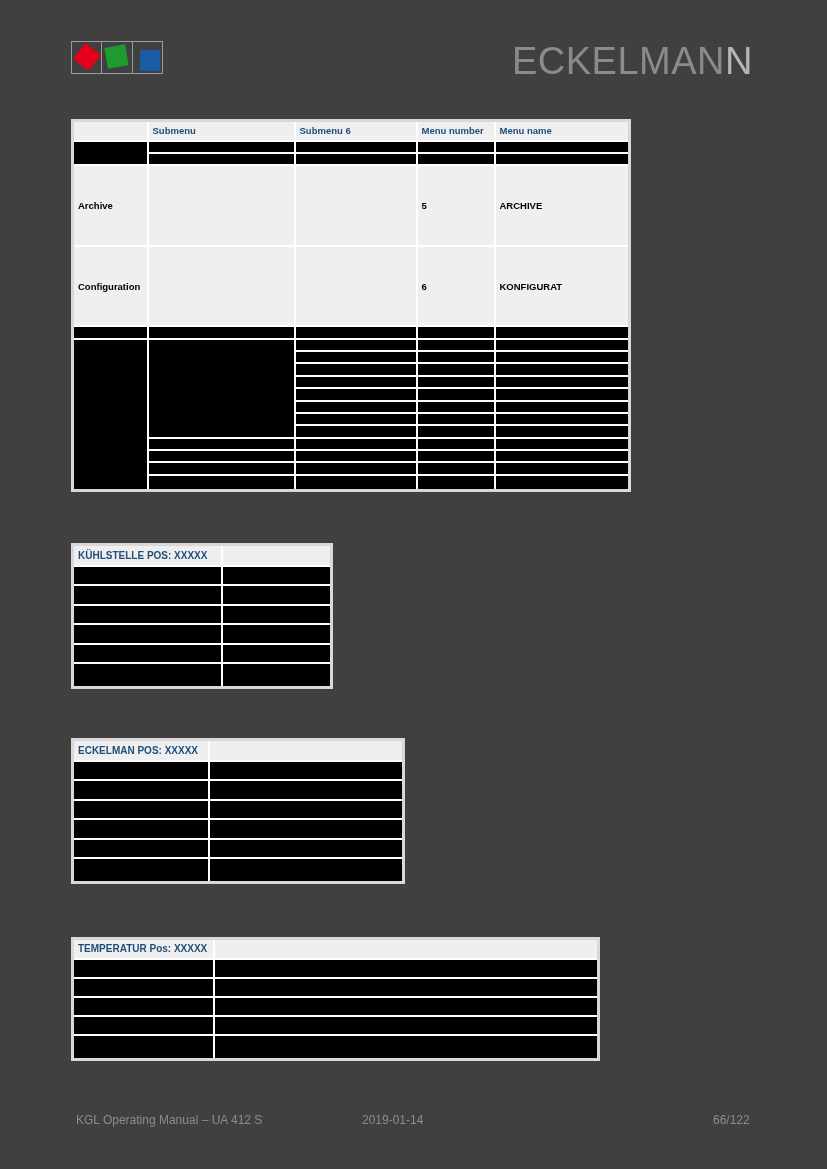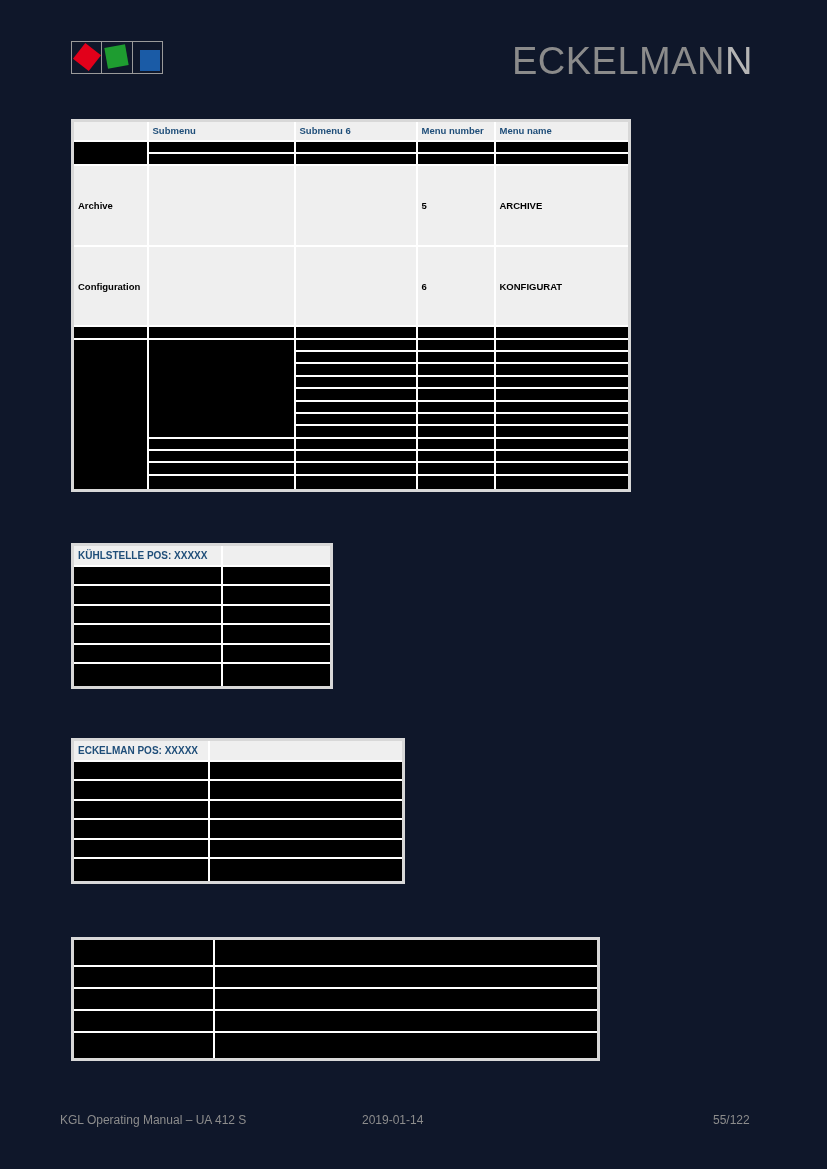--- a/index.html
+++ b/index.html
@@ -1,16 +1,16 @@
 <!DOCTYPE html>
 <html><head>
 <meta charset="utf-8">
 <style>
   html,body{margin:0;padding:0;background:#000;}
-  .page{position:relative;width:827px;height:1169px;background:#0f172a;
+  .page{position:relative;width:827px;height:1169px;background:#404040;
         font-family:"Liberation Sans",sans-serif;overflow:hidden;}
 
   
   .logo-frame{position:absolute;left:71px;top:41px;width:92px;height:33px;display:flex;}
   .logo-cell{flex:1;border:1px solid #9a9a9a;position:relative;}
   .logo-cell + .logo-cell{border-left:none;}
   .sq{position:absolute;display:block;}
   .sq-red{width:20px;height:20px;left:5px;top:5px;background:#e2001a;transform:rotate(38deg);}
   .sq-green{width:21px;height:21px;left:4px;top:4px;background:#1e9c30;transform:rotate(-10deg);}
   .sq-blue{width:20px;height:21px;left:7px;top:8px;background:#1a5ba6;}
@@ -28,21 +28,21 @@
   td.hb{color:#1f4e79;margin-top:40px;}
   .tbl-title{font-size:10px;color:#1f4e79;}
 
   #menu-table{left:71px;top:119px;width:557px;height:373px;}
   #kuehlstelle-table{left:71px;top:543px;width:259px;height:146px;}
   #istwerte-table{left:71px;top:738px;width:331px;height:146px;}
   #temperatur-table{left:71px;top:937px;width:526px;height:124px;}
 
   
   .footer-item{position:absolute;top:1113px;font-size:12px;color:#8c8c8c;white-space:nowrap;}
-  .footer-left{left:60px;}
+  .footer-left{left:76px;}
   .footer-date{left:362px;}
   .footer-page{left:713px;}
 </style>
 </head>
 <body>
 
 <div class="page">
 
   <div class="logo-frame">
     <span class="logo-cell">
@@ -249,20 +249,24 @@
         </tr>
   </tbody>
     </table>
 
   <table id="temperatur-table">
     <colgroup>
         <col style="width:141px">
         <col style="width:385px">
       </colgroup>
     <tbody>
+        <tr style="height:20px">
+      <td class="lit tbl-title">TEMPERATUR Pos: XXXXX</td>
+      <td class="lit"></td>
+    </tr>
     <tr>
           <td class="blk"></td>
           <td class="blk"></td>
         </tr>
     <tr>
           <td class="blk"></td>
           <td class="blk"></td>
         </tr>
     <tr>
           <td class="blk"></td>
@@ -274,15 +278,15 @@
         </tr>
     <tr>
           <td class="blk"></td>
           <td class="blk"></td>
         </tr>
   </tbody>
     </table>
 
   <div class="footer-item footer-left">KGL Operating Manual – UA 412 S</div>
   <div class="footer-item footer-date">2019-01-14</div>
-  <div class="footer-item footer-page">55/122</div>
+  <div class="footer-item footer-page">66/122</div>
 
 </div>
 
 </body></html>

